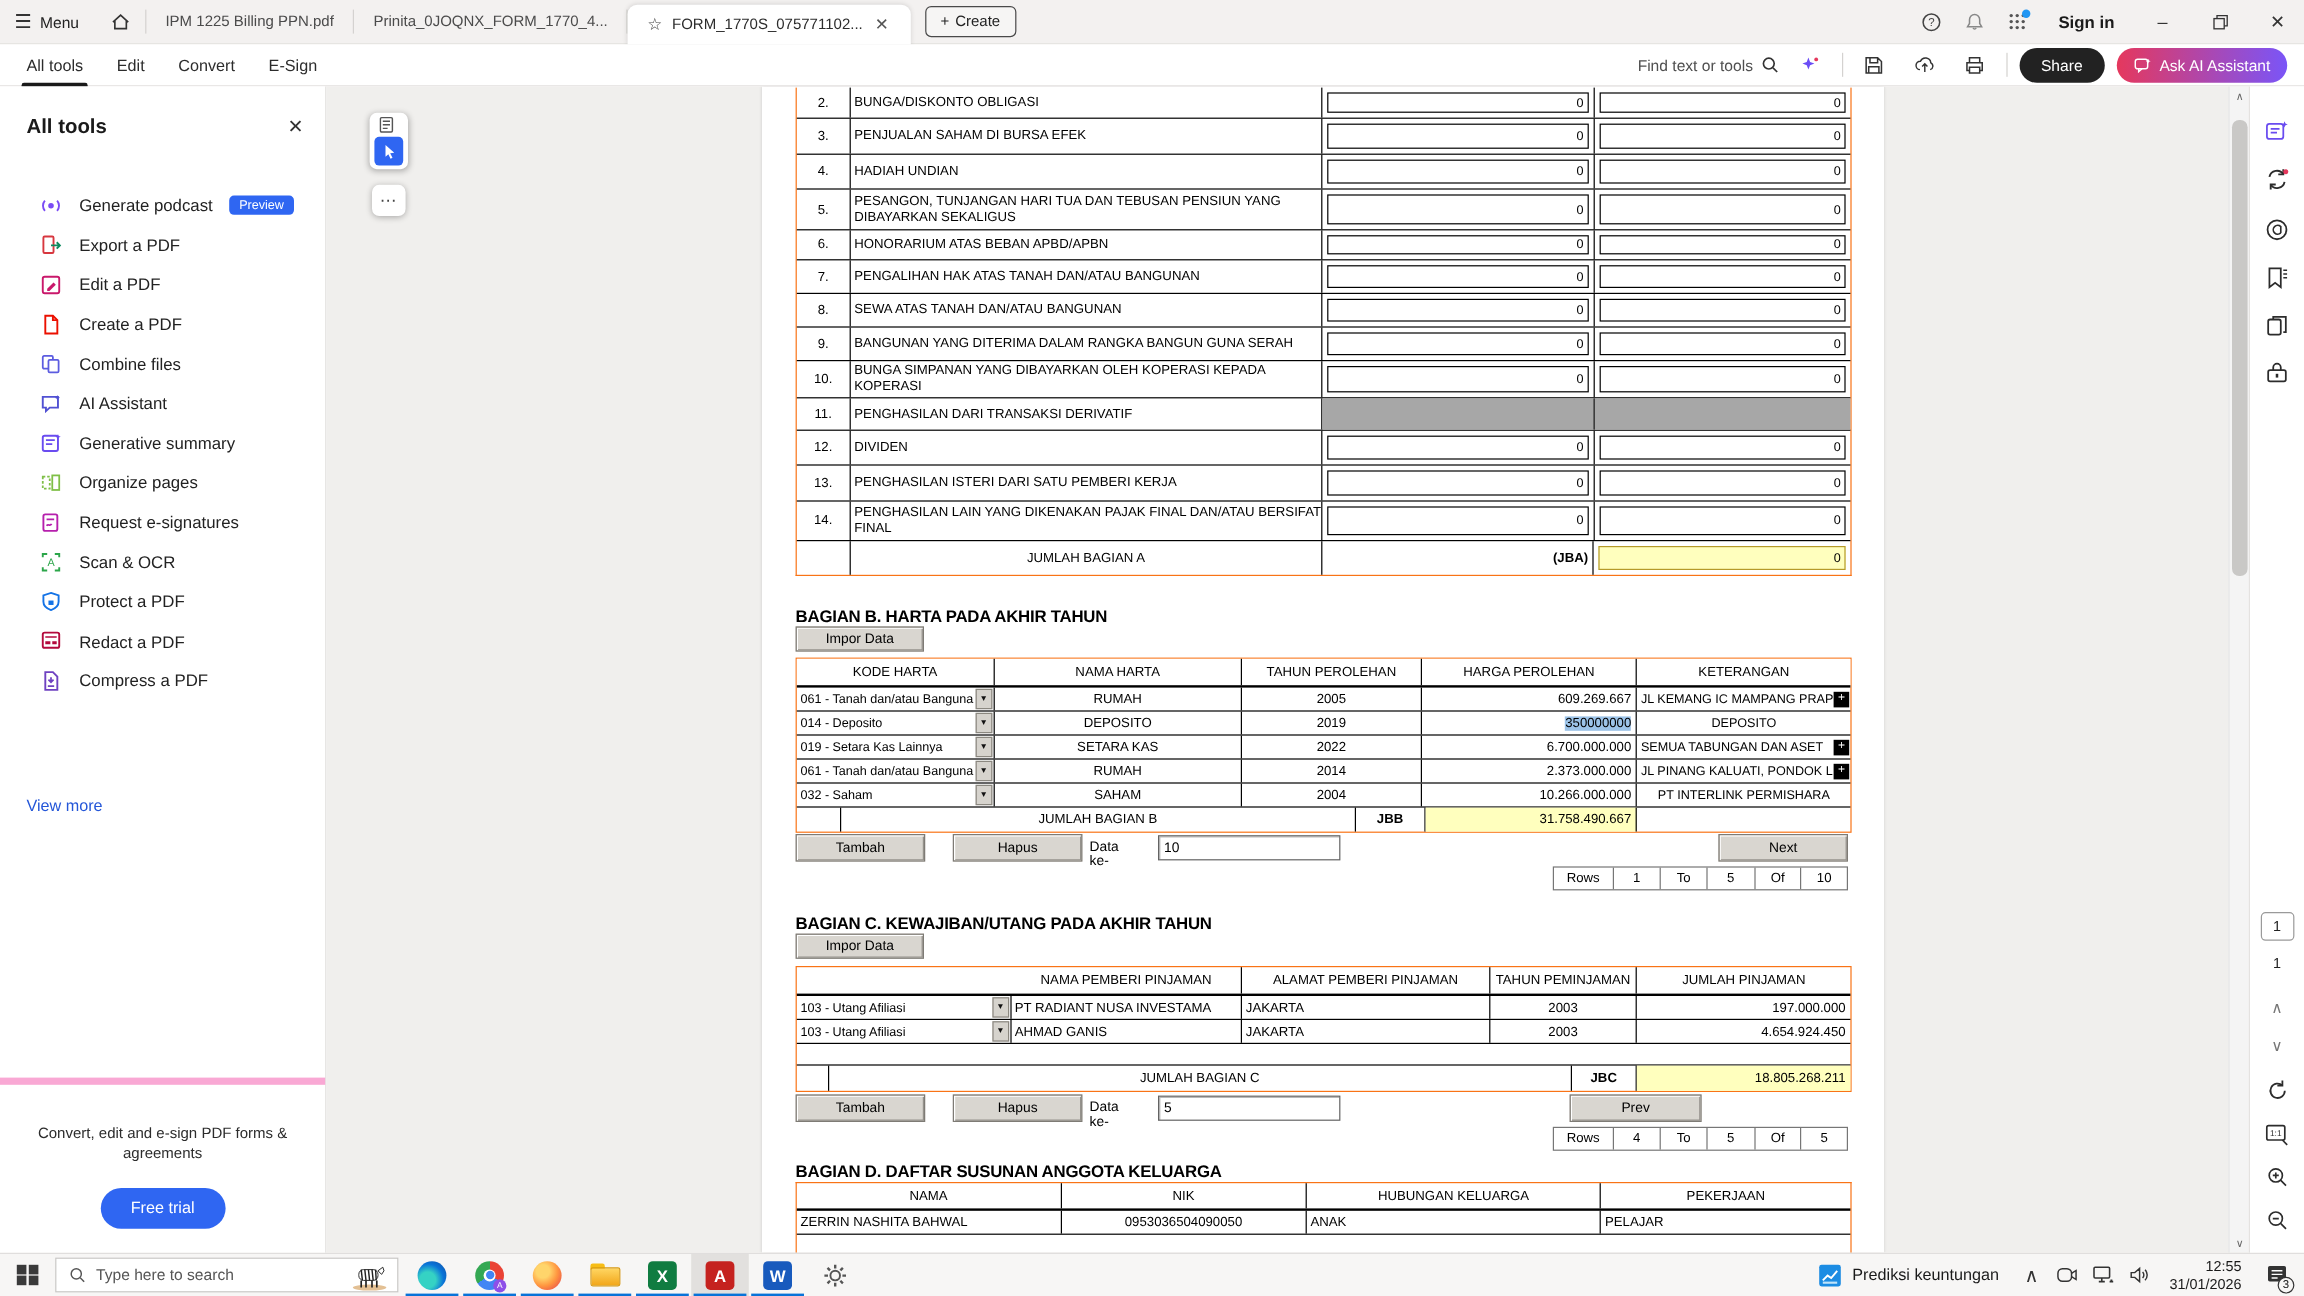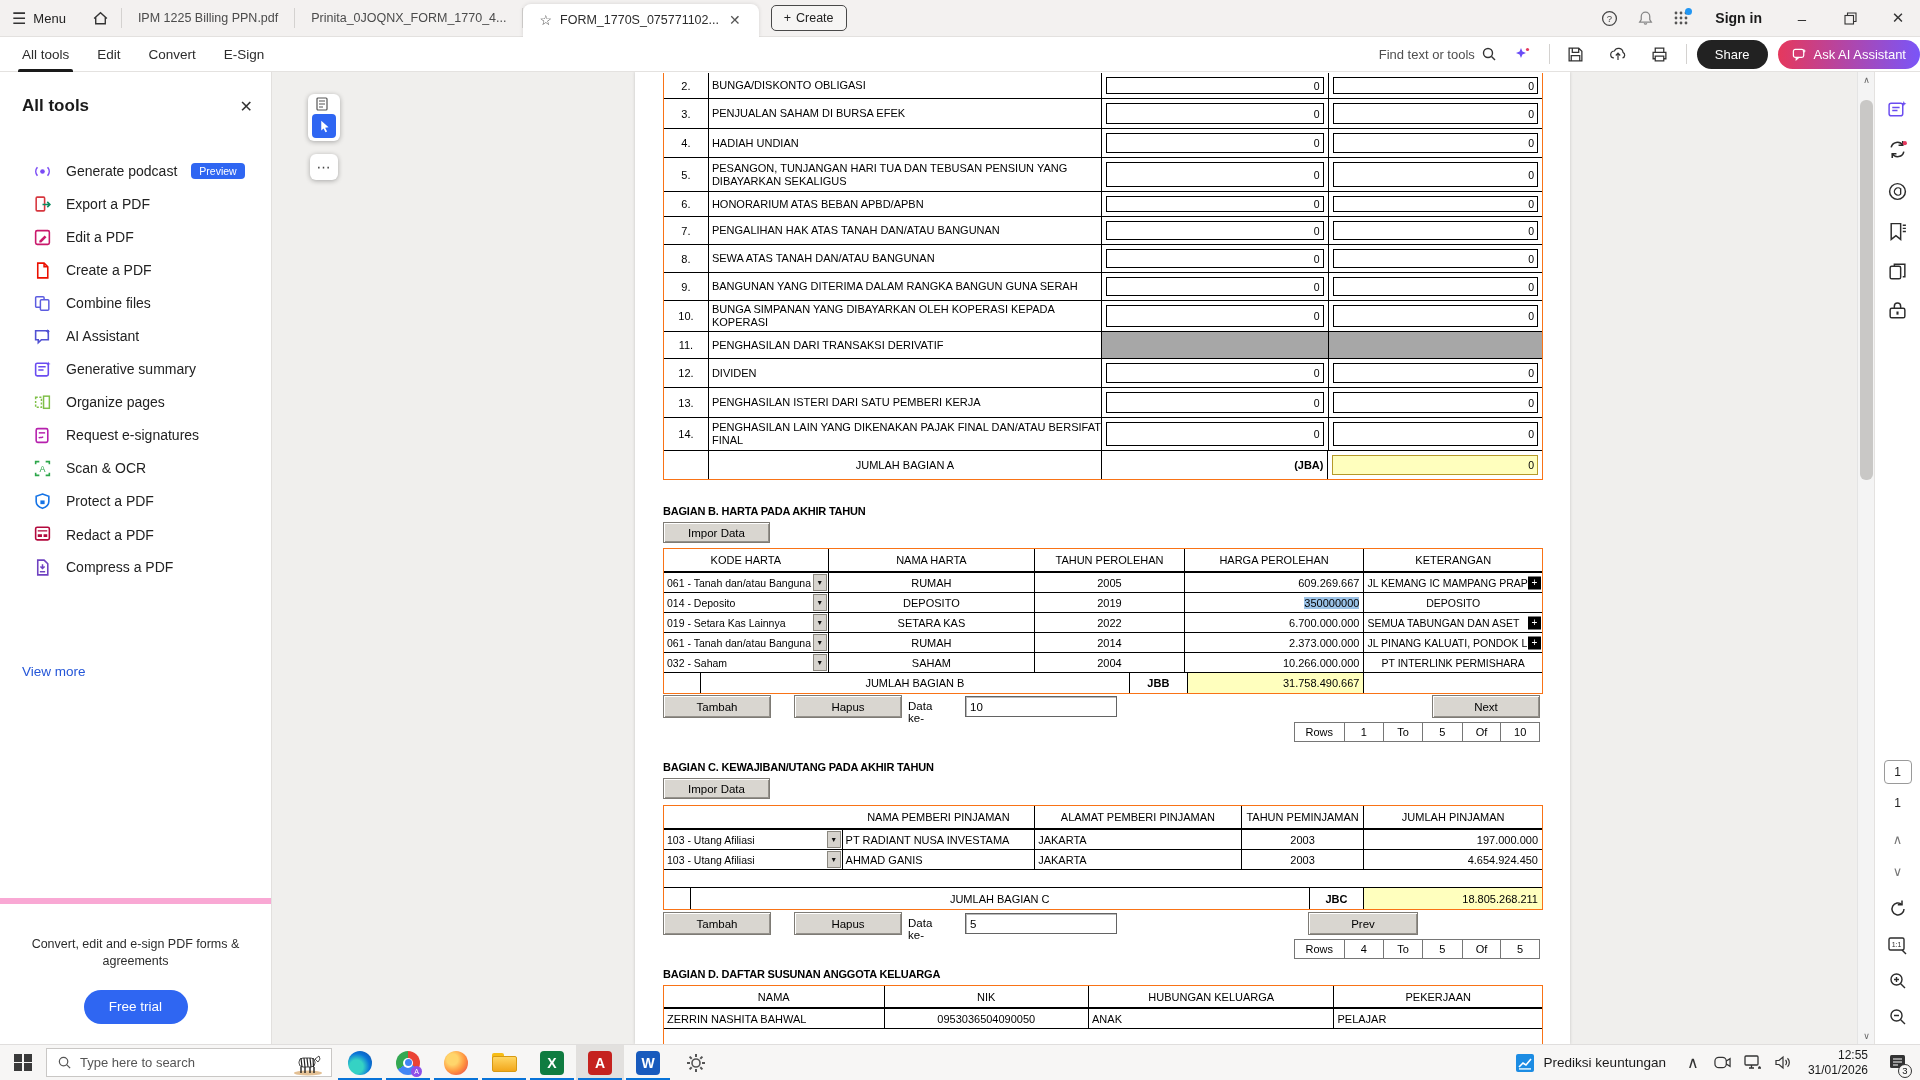--- a/index.html
+++ b/index.html
@@ -19,21 +19,21 @@
   .tb-right { margin-left:auto; display:flex; align-items:center; gap:4px; }
   .tb-icon { width:32px; height:30px; display:flex; align-items:center; justify-content:center; color:#444; position:relative; }
   .signin { font-size:14px; font-weight:bold; color:#1a1a1a; padding:0 14px; }
   .win-btn { width:44px; height:36px; display:flex; align-items:center; justify-content:center; font-size:15px; color:#333; }
   .grid-dot { position:absolute; top:5px; right:5px; width:7px; height:7px; border-radius:50%; background:#2196f3; }
 
   
   #toolbar { position:relative; height:35px; background:#fff; border-bottom:1px solid #e4e2e0; display:flex; align-items:center; }
   .ribbon-item { font-size:13.5px; color:#2c2c2c; padding:0 14px; height:35px; display:flex; align-items:center; position:relative; }
   .ribbon-item.active::after { content:""; position:absolute; left:10px; right:10px; bottom:0; height:3px; background:#1a1a1a; border-radius:2px 2px 0 0; }
-  .tbr { margin-left:auto; display:flex; align-items:center; gap:10px; padding-right:0; }
+  .tbr { margin-left:auto; display:flex; align-items:center; gap:10px; padding-right:14px; }
   .find-box { display:flex; align-items:center; gap:6px; font-size:13px; color:#4f4f4f; }
   .pill-share { background:#222; color:#fff; font-size:13px; border-radius:15px; height:29px; padding:0 18px; display:flex; align-items:center; }
   .pill-ai { background:linear-gradient(90deg,#e5385d,#7a55f8); color:#fff; font-size:13px; border-radius:15px; height:29px; padding:0 14px; display:flex; align-items:center; gap:7px; }
 
   
   #main { position:relative; height:972px; }
   #tools-panel { position:absolute; left:0; top:0; width:272px; height:100%; background:#fff; border-right:1px solid #e2e0de; }
   .tp-header { display:flex; align-items:center; justify-content:space-between; padding:24px 18px 6px 22px; }
   .tp-title { font-size:17px; font-weight:bold; color:#1a1a1a; }
   .tp-close { font-size:16px; color:#333; }
@@ -41,21 +41,21 @@
   .tp-badge { background:#2f66f2; color:#fff; font-size:10.5px; padding:2px 8px; border-radius:4px; }
   .tp-viewmore { position:absolute; left:22px; font-size:13.5px; color:#2456d8; }
   .tp-footer { position:absolute; left:0; bottom:0; width:100%; border-top:6px solid #f9a8d4; padding:32px 24px 0 24px; text-align:center; }
   .tp-footer-text { font-size:12.5px; color:#2c2c2c; line-height:1.35; }
   .free-trial { margin:20px auto 0; width:104px; height:34px; border-radius:17px; background:#2f66f2; color:#fff; font-size:13.5px; display:flex; align-items:center; justify-content:center; }
 
   
   #canvas { position:absolute; left:272px; top:0; width:1602px; height:100%; background:#f0efed; overflow:hidden; }
   #page { position:absolute; left:363px; top:0; width:935px; height:100%; background:#fff; box-shadow:0 0 3px rgba(0,0,0,.18); }
   .form { font-family:"Liberation Sans",sans-serif; color:#000; }
-  .sect-title { position:absolute; font-size:11px; font-weight:bold; letter-spacing:-.2px;text-align:right; }
+  .sect-title { position:absolute; font-size:14px; font-weight:bold; letter-spacing:-.2px;text-align:right; }
   .btn95 { background:#d9d6d0; border:1px solid #7e7b75; box-shadow:inset 1px 1px 0 #fff, inset -1px -1px 0 #95928c; display:flex; align-items:center; justify-content:center; font-size:11.5px; color:#000; }
   .inp95 { background:#fff; border:1px solid #636363; box-shadow:inset 1px 1px 0 #b9b9b9; font-size:11.5px; display:flex; align-items:center; padding-left:4px; }
   .grid-tbl { position:absolute; border:1px solid #f97316; }
   .g-row { display:flex; border-bottom:1px solid #000; }
   .g-row:last-child { border-bottom:none; }
   .g-cell { border-right:1px solid #000; position:relative; overflow:hidden; font-size:11px; display:flex; align-items:center; }
   .g-cell:last-child { border-right:none; }
   .c-center { justify-content:center; text-align:center; }
   .c-right { justify-content:flex-end; padding-right:4px; }
   .c-left { padding-left:3px; }

